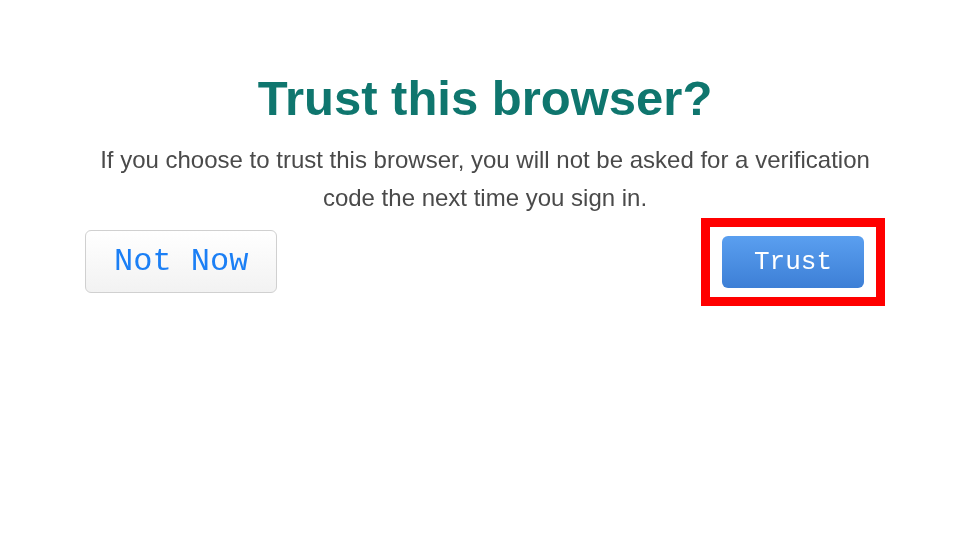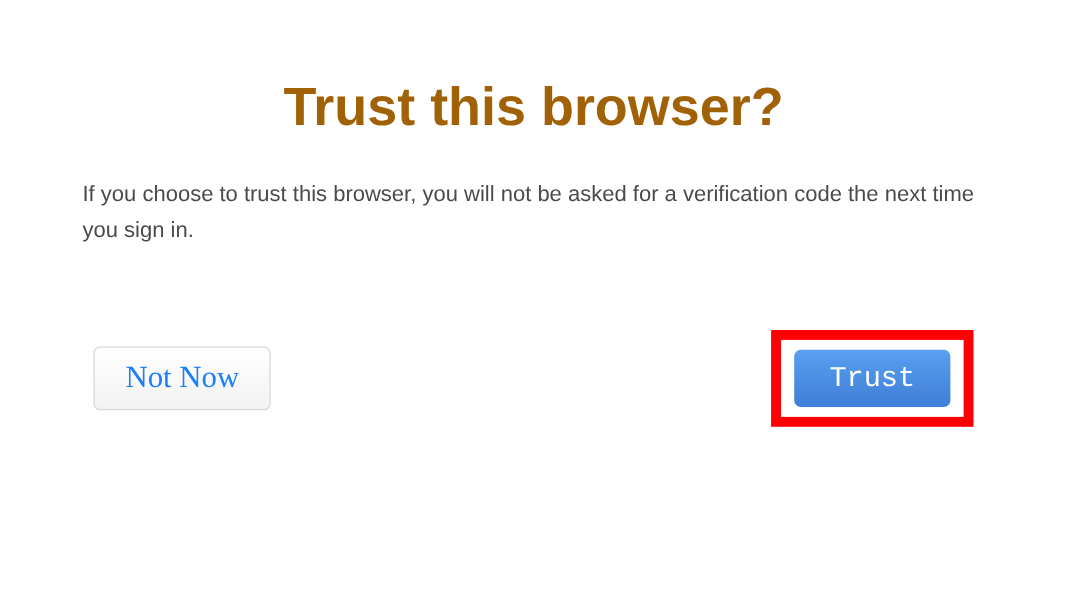--- a/index.html
+++ b/index.html
@@ -13,47 +13,46 @@
       background: #ffffff;
       font-family: -apple-system, BlinkMacSystemFont, "Segoe UI", Helvetica, Arial, sans-serif;
       display: flex;
       flex-direction: column;
       align-items: center;
       padding-top: 70px;
     }
     .title {
       font-size: 49px;
       font-weight: 600;
-      color: #a16207;
-      margin-bottom: 35px;
+      color: #0f766e;
+      margin-bottom: 15px;
       text-align: left;
     }
     .description {
-      font-size: 20px;
+      font-size: 24px;
       color: #4a4a4a;
-      text-align: left;
+      text-align: center;
       line-height: 1.6;
       max-width: 820px;
-      margin-bottom: 75px;
     }
     .button-row {
       display: flex;
       justify-content: space-between;
       width: 800px;
       align-items: center;
     }
     .not-now-button {
       background: linear-gradient(to bottom, #ffffff, #f2f2f2);
       border: 1px solid #d0d0d0;
       border-radius: 6px;
       color: #1b7ff5;
-      font-size: 28px;
+      font-size: 32px;
       padding: 12px 28px;
       cursor: pointer;
-      font-family: Liberation Serif, serif;
+      font-family: Liberation Mono, monospace;
     }
     .trust-wrapper {
       border: 9px solid #ff0000;
       padding: 9px 12px;
       display: inline-block;
     }
     .trust-button {
       background: linear-gradient(to bottom, #5a9ff0, #3d7fd6);
       border: none;
       border-radius: 6px;

